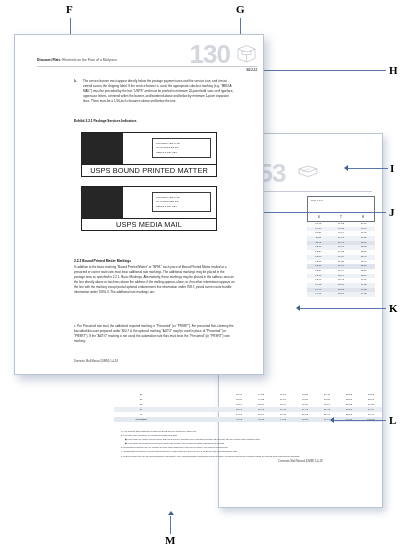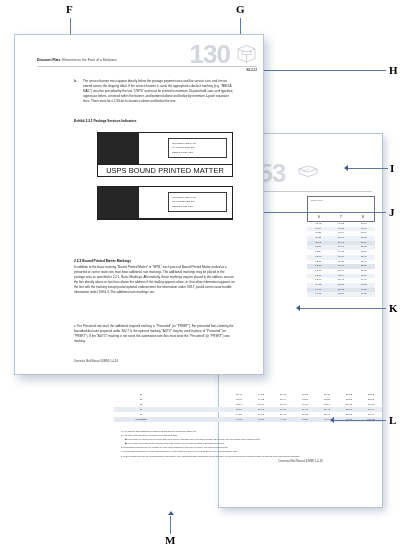--- a/index.html
+++ b/index.html
@@ -36,21 +36,21 @@
   .hdr-title b{color:#111;}
   .hdr-sub{
     position:absolute;right:6px;top:33.5px;font-size:2.6px;color:#333;font-weight:700;
   }
 
   .para{position:absolute;font-size:3.05px;line-height:1.62;color:#2b2b2b;}
   .para .bl{position:absolute;left:-9px;top:0;font-weight:700;}
   .exh{position:absolute;font-size:3.2px;font-weight:700;color:#111;}
 
   
-  .ind{position:absolute;border:1px solid #222;box-sizing:border-box;background:#fff;margin-left:16px;}
+  .ind{position:absolute;border:1px solid #222;box-sizing:border-box;background:#fff;}
   .ind .top{position:relative;height:31px;border-bottom:1px solid #222;}
   .ind .blk{position:absolute;left:0;top:0;width:41px;height:100%;background:#262626;}
   .ind .permit{
     position:absolute;right:5px;top:5px;width:59px;height:20px;
     border:1px solid #3a3a3a;box-sizing:border-box;padding:2.5px 3px;
   }
   .ind .permit div{font-size:2.5px;line-height:1.85;color:#2a2a2a;letter-spacing:.1px;}
   .ind .banner{
     height:11px;display:flex;align-items:center;justify-content:center;
     font-size:7.4px;color:#111;letter-spacing:.1px;
@@ -318,20 +318,21 @@
 
       <div class="ind" style="left:66px;top:151px;width:136px;">
         <div class="top">
           <div class="blk"></div>
           <div class="permit">
             <div>US POSTAGE PAID</div>
             <div>WASHINGTON DC</div>
             <div>PERMIT NO. 123</div>
           </div>
         </div>
+        <div class="banner">USPS MEDIA MAIL</div>
       </div>
 
       <div class="h3" style="left:59px;top:224px;">2.2.2   Bound Printed Matter Markings</div>
       <div class="para" style="left:59px;top:230px;width:161px;">In addition to the basic marking "Bound Printed Matter" or "BPM," each piece of Bound Printed Matter mailed at a presorted or carrier route rate must bear additional rate markings. The additional markings may be placed in the postage area as specified in 2.2.1, Basic Markings. Alternatively, these markings may be placed in the address area on the line directly above or two lines above the address if the mailing appears alone, or if no other information appears on the line with the marking except postal optional endorsement line information under 708.7, postal carrier route bundle information under 708.6.3. The additional rate markings are:</div>
       <div class="para" style="left:59px;top:289px;width:161px;">c.  For Presorted rate mail, the additional required marking is "Presorted" (or "PRSRT"). For presorted flats claiming the barcoded discount prepared under 300.7.0, the optional marking "AUTO" may be used in place of "Presorted" (or "PRSRT"). If the "AUTO" marking is not used, the automation rate flats must bear the "Presorted" (or "PRSRT") rate marking.</div>
 
       <div class="footer" style="left:59px;top:325px;">Domestic Mail Manual (DMM) 1-4-18</div>
     </div>
   </div>
 

